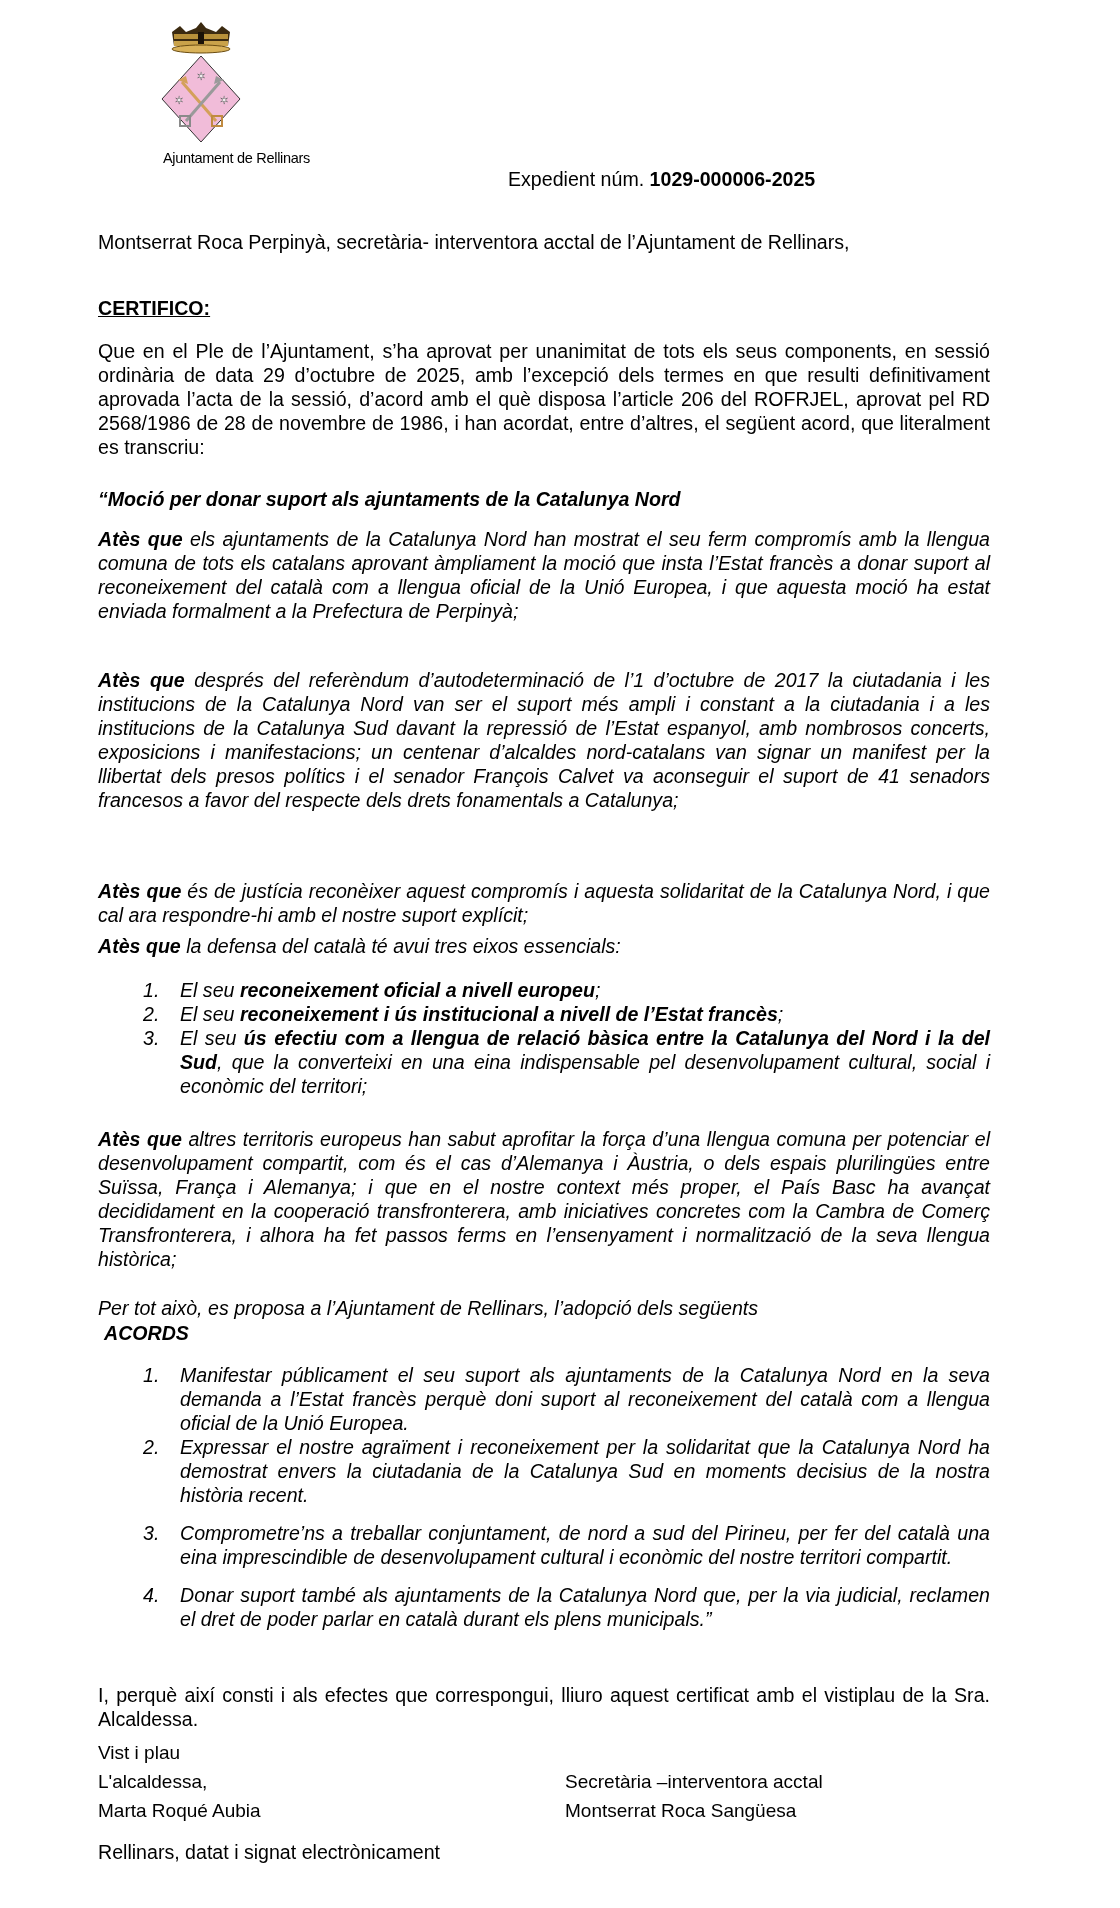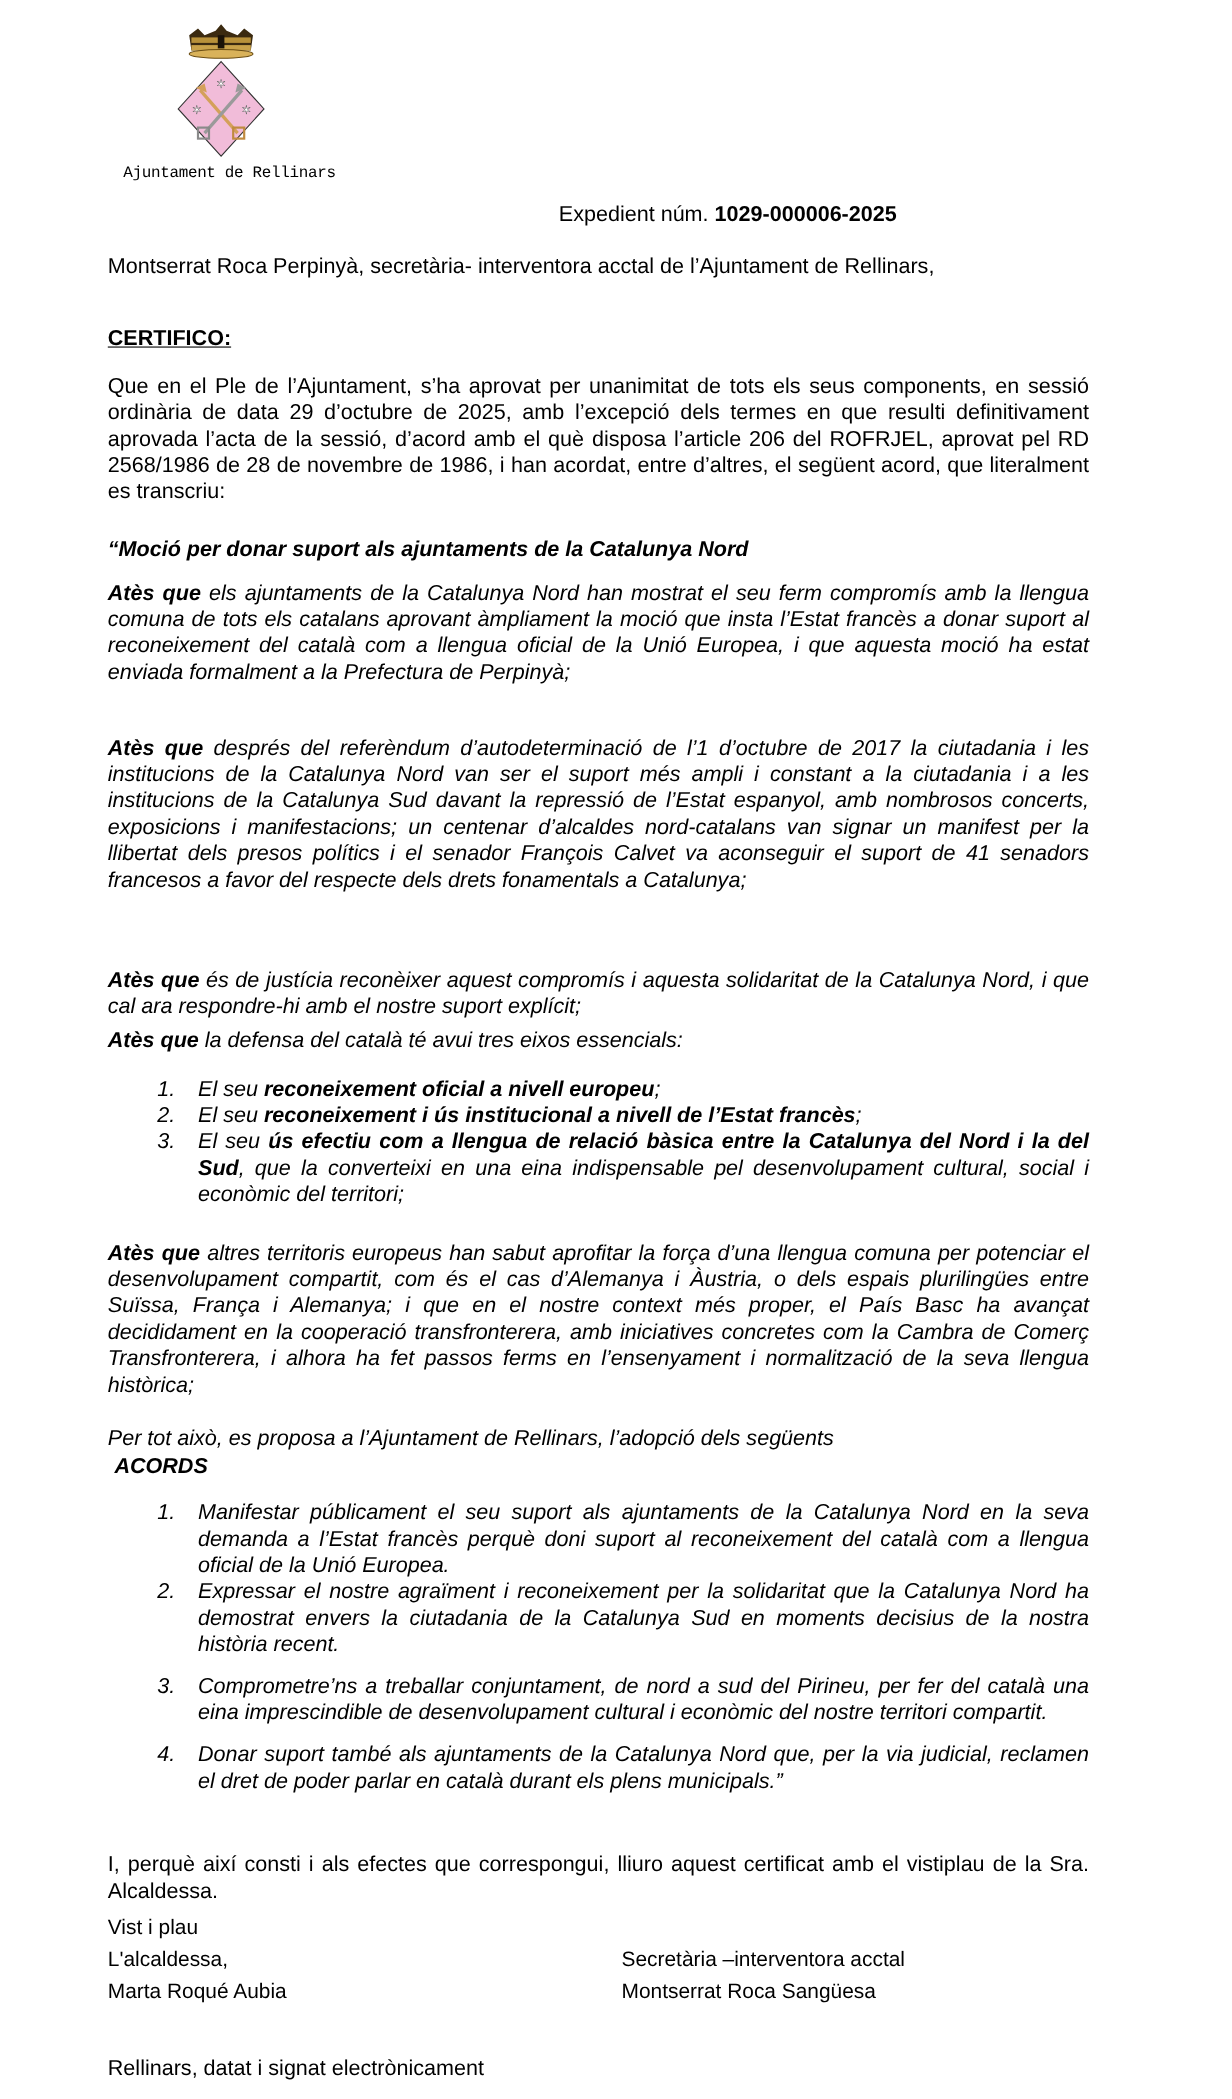--- a/index.html
+++ b/index.html
@@ -1,27 +1,27 @@
 <!DOCTYPE html>
 <html><head>
 <meta charset="utf-8">
 <style>
   html, body { margin: 0; padding: 0; background: #ffffff; }
   body { width: 1120px; height: 1908px; position: relative; overflow: hidden;
          font-family: "Liberation Sans", sans-serif; color: #000; }
   .abs { position: absolute; }
   .logo { left: 100px; top: 18px; width: 210px; height: 160px; }
-  .logo-label { position: absolute; left: 12px; top: 132px; width: 210px; text-align: left;
-                font-family: Liberation Mono, monospace; font-size: 14.5px; letter-spacing: -0.3px; }
+  .logo-label { position: absolute; left: 0; top: 132px; width: 210px; text-align: right;
+                font-family: Liberation Sans, sans-serif; font-size: 14.5px; letter-spacing: -0.3px; }
   .p { position: absolute; left: 98px; width: 892px; font-size: 19.6px; line-height: 24px;
        text-align: justify; margin: 0; }
   .p.last-left { text-align: left; }
   .it { font-style: italic; }
   .b { font-weight: bold; }
-  .expedient { position: absolute; left: 508px; top: 184px; font-size: 19.6px; }
+  .expedient { position: absolute; left: 508px; top: 168px; font-size: 19.6px; }
   ol.list { position: absolute; margin: 0; padding: 0; list-style: none; }
   ol.list li { position: relative; padding-left: 82px; font-size: 19.6px; line-height: 24px;
                text-align: justify; font-style: italic; }
   ol.list li .num { position: absolute; left: 45px; top: 0; }
   .sig { position: absolute; font-size: 19px; line-height: 29px; }
 </style>
 </head>
 <body>
 
 <div class="abs logo">
@@ -119,13 +119,13 @@
 <div class="sig" style="left:98px; top:1738px;">
   <div>Vist i plau</div>
   <div>L'alcaldessa,</div>
   <div>Marta Roqué Aubia</div>
 </div>
 <div class="sig" style="left:545px; top:1767px;margin-left:20px;">
   <div>Secretària –interventora acctal</div>
   <div>Montserrat Roca Sangüesa</div>
 </div>
 
-<p class="p last-left" style="top:1840px;margin-top:28px;">Rellinars, datat i signat electrònicament</p>
+<p class="p last-left" style="top:1840px;">Rellinars, datat i signat electrònicament</p>
 
 </body></html>

